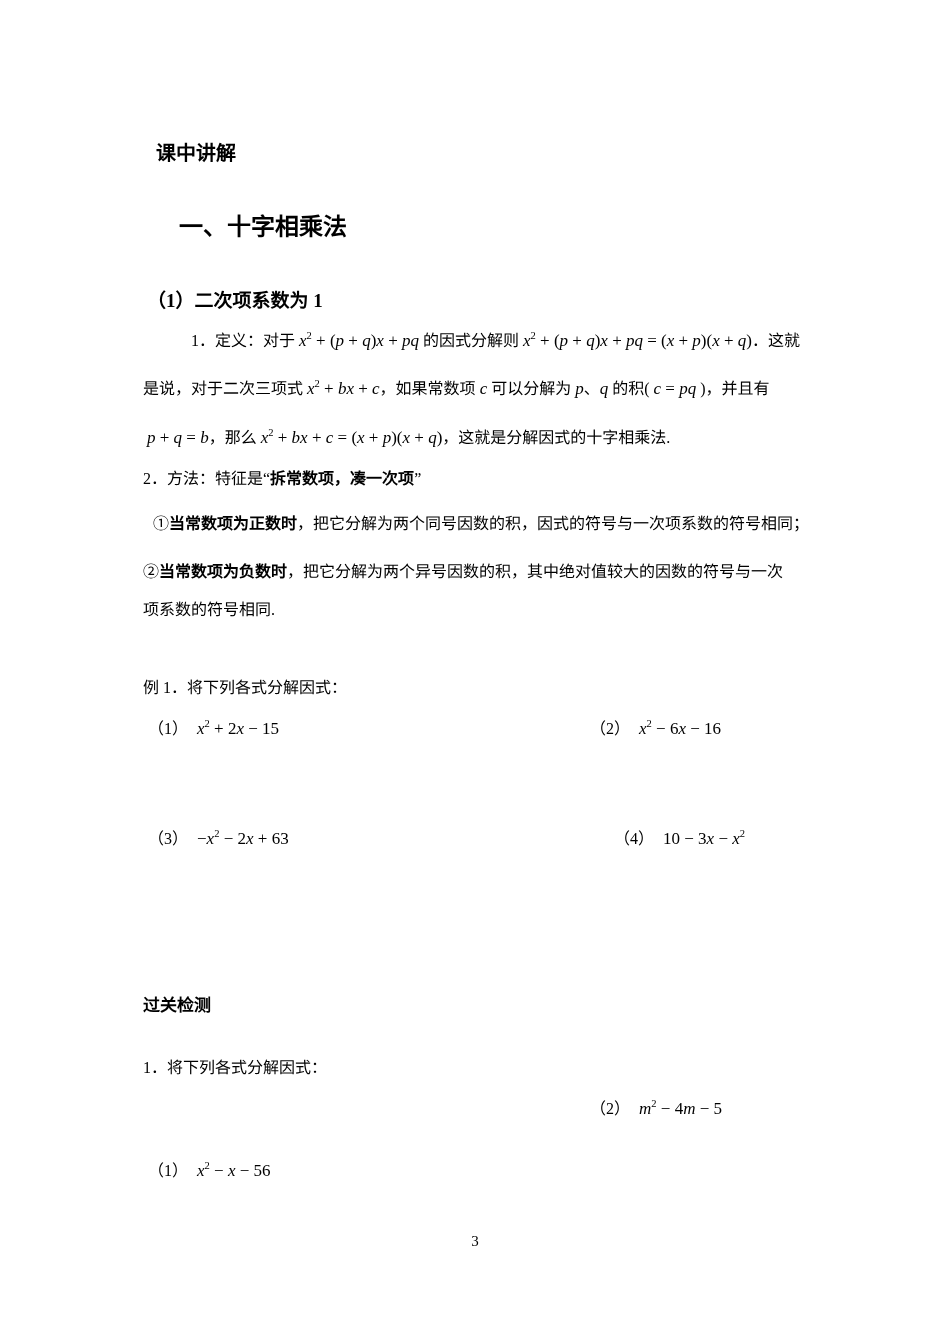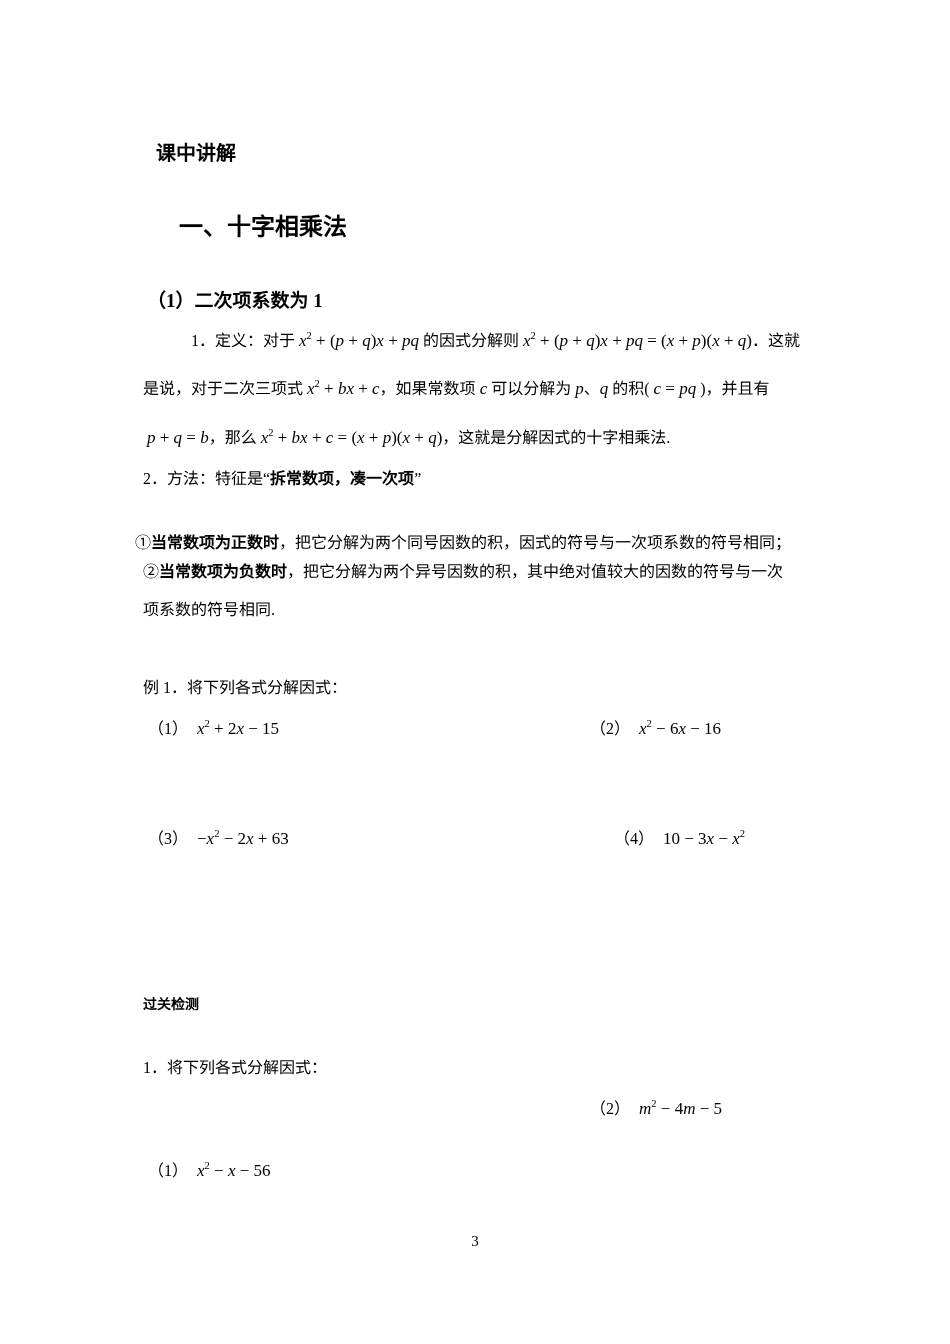--- a/index.html
+++ b/index.html
@@ -10,21 +10,21 @@
     background: #ffffff;
     color: #000000;
     font-family: "Liberation Serif", "DejaVu Serif", serif;
     font-size: 16px;
     overflow: hidden;
   }
   .line { position: absolute; white-space: nowrap; line-height: 1.35; }
   .h1 { font-size: 20px; font-weight: 700; margin-left: 13px; }
   .h2 { font-size: 24px; font-weight: 700; margin-left: 36px; }
   .h3 { font-size: 19px; font-weight: 700; }
-  .h4 { font-size: 14px; font-weight: 700; }
+  .h4 { font-size: 17px; font-weight: 700; font-family: Liberation Mono, monospace; }
   b   { font-weight: 700; }
   .math { font-family: "Liberation Serif", "DejaVu Serif", serif; font-size: 17px; }
   .math i { font-style: italic; font-family: "Liberation Serif", "DejaVu Serif", serif; }
   .math sup { font-size: 0.62em; line-height: 0; vertical-align: super; }
   .item-label { margin-right: 9px; }
   .page-number { position: absolute; width: 100%; text-align: center; font-size: 15px; }
 </style>
 </head>
 <body>
 
@@ -37,21 +37,21 @@
   <div class="line h3" style="left:147px; top:288px;">（1）二次项系数为 1</div>
 
   <div class="line" style="left:143px; top:330px;margin-left:48px;">1．定义：对于 <span class="math"><i>x</i><sup>2</sup> + (<i>p</i> + <i>q</i>)<i>x</i> + <i>p</i><i>q</i></span> 的因式分解则 <span class="math"><i>x</i><sup>2</sup> + (<i>p</i> + <i>q</i>)<i>x</i> + <i>p</i><i>q</i> = (<i>x</i> + <i>p</i>)(<i>x</i> + <i>q</i>)</span>．这就</div>
 
   <div class="line" style="left:143px; top:378px;">是说，对于二次三项式 <span class="math"><i>x</i><sup>2</sup> + <i>b</i><i>x</i> + <i>c</i></span>，如果常数项 <span class="math"><i>c</i></span> 可以分解为 <span class="math"><i>p</i></span>、<span class="math"><i>q</i></span> 的积( <span class="math"><i>c</i> = <i>p</i><i>q</i></span> )，并且有</div>
 
   <div class="line" style="left:147px; top:427px;"><span class="math"><i>p</i> + <i>q</i> = <i>b</i></span>，那么 <span class="math"><i>x</i><sup>2</sup> + <i>b</i><i>x</i> + <i>c</i> = (<i>x</i> + <i>p</i>)(<i>x</i> + <i>q</i>)</span>，这就是分解因式的十字相乘法.</div>
 
   <div class="line" style="left:143px; top:468px;text-align:right;">2．方法：特征是“<b>拆常数项，凑一次项</b>”</div>
 
-  <div class="line" style="left:135px; top:513px;margin-top:19px;">①<b>当常数项为正数时</b>，把它分解为两个同号因数的积，因式的符号与一次项系数的符号相同；</div>
+  <div class="line" style="left:153px; top:513px;">①<b>当常数项为正数时</b>，把它分解为两个同号因数的积，因式的符号与一次项系数的符号相同；</div>
 
   <div class="line" style="left:143px; top:561px;">②<b>当常数项为负数时</b>，把它分解为两个异号因数的积，其中绝对值较大的因数的符号与一次</div>
 
   <div class="line" style="left:143px; top:599px;">项系数的符号相同.</div>
 
   <div class="line" style="left:143px; top:677px;text-align:center;">例 1．将下列各式分解因式：</div>
 
   <div class="line" style="left:148px; top:718px;text-align:right;">
     <span class="item-label">（1）</span><span class="math"><i>x</i><sup>2</sup> + 2<i>x</i> − 15</span>
   </div>

